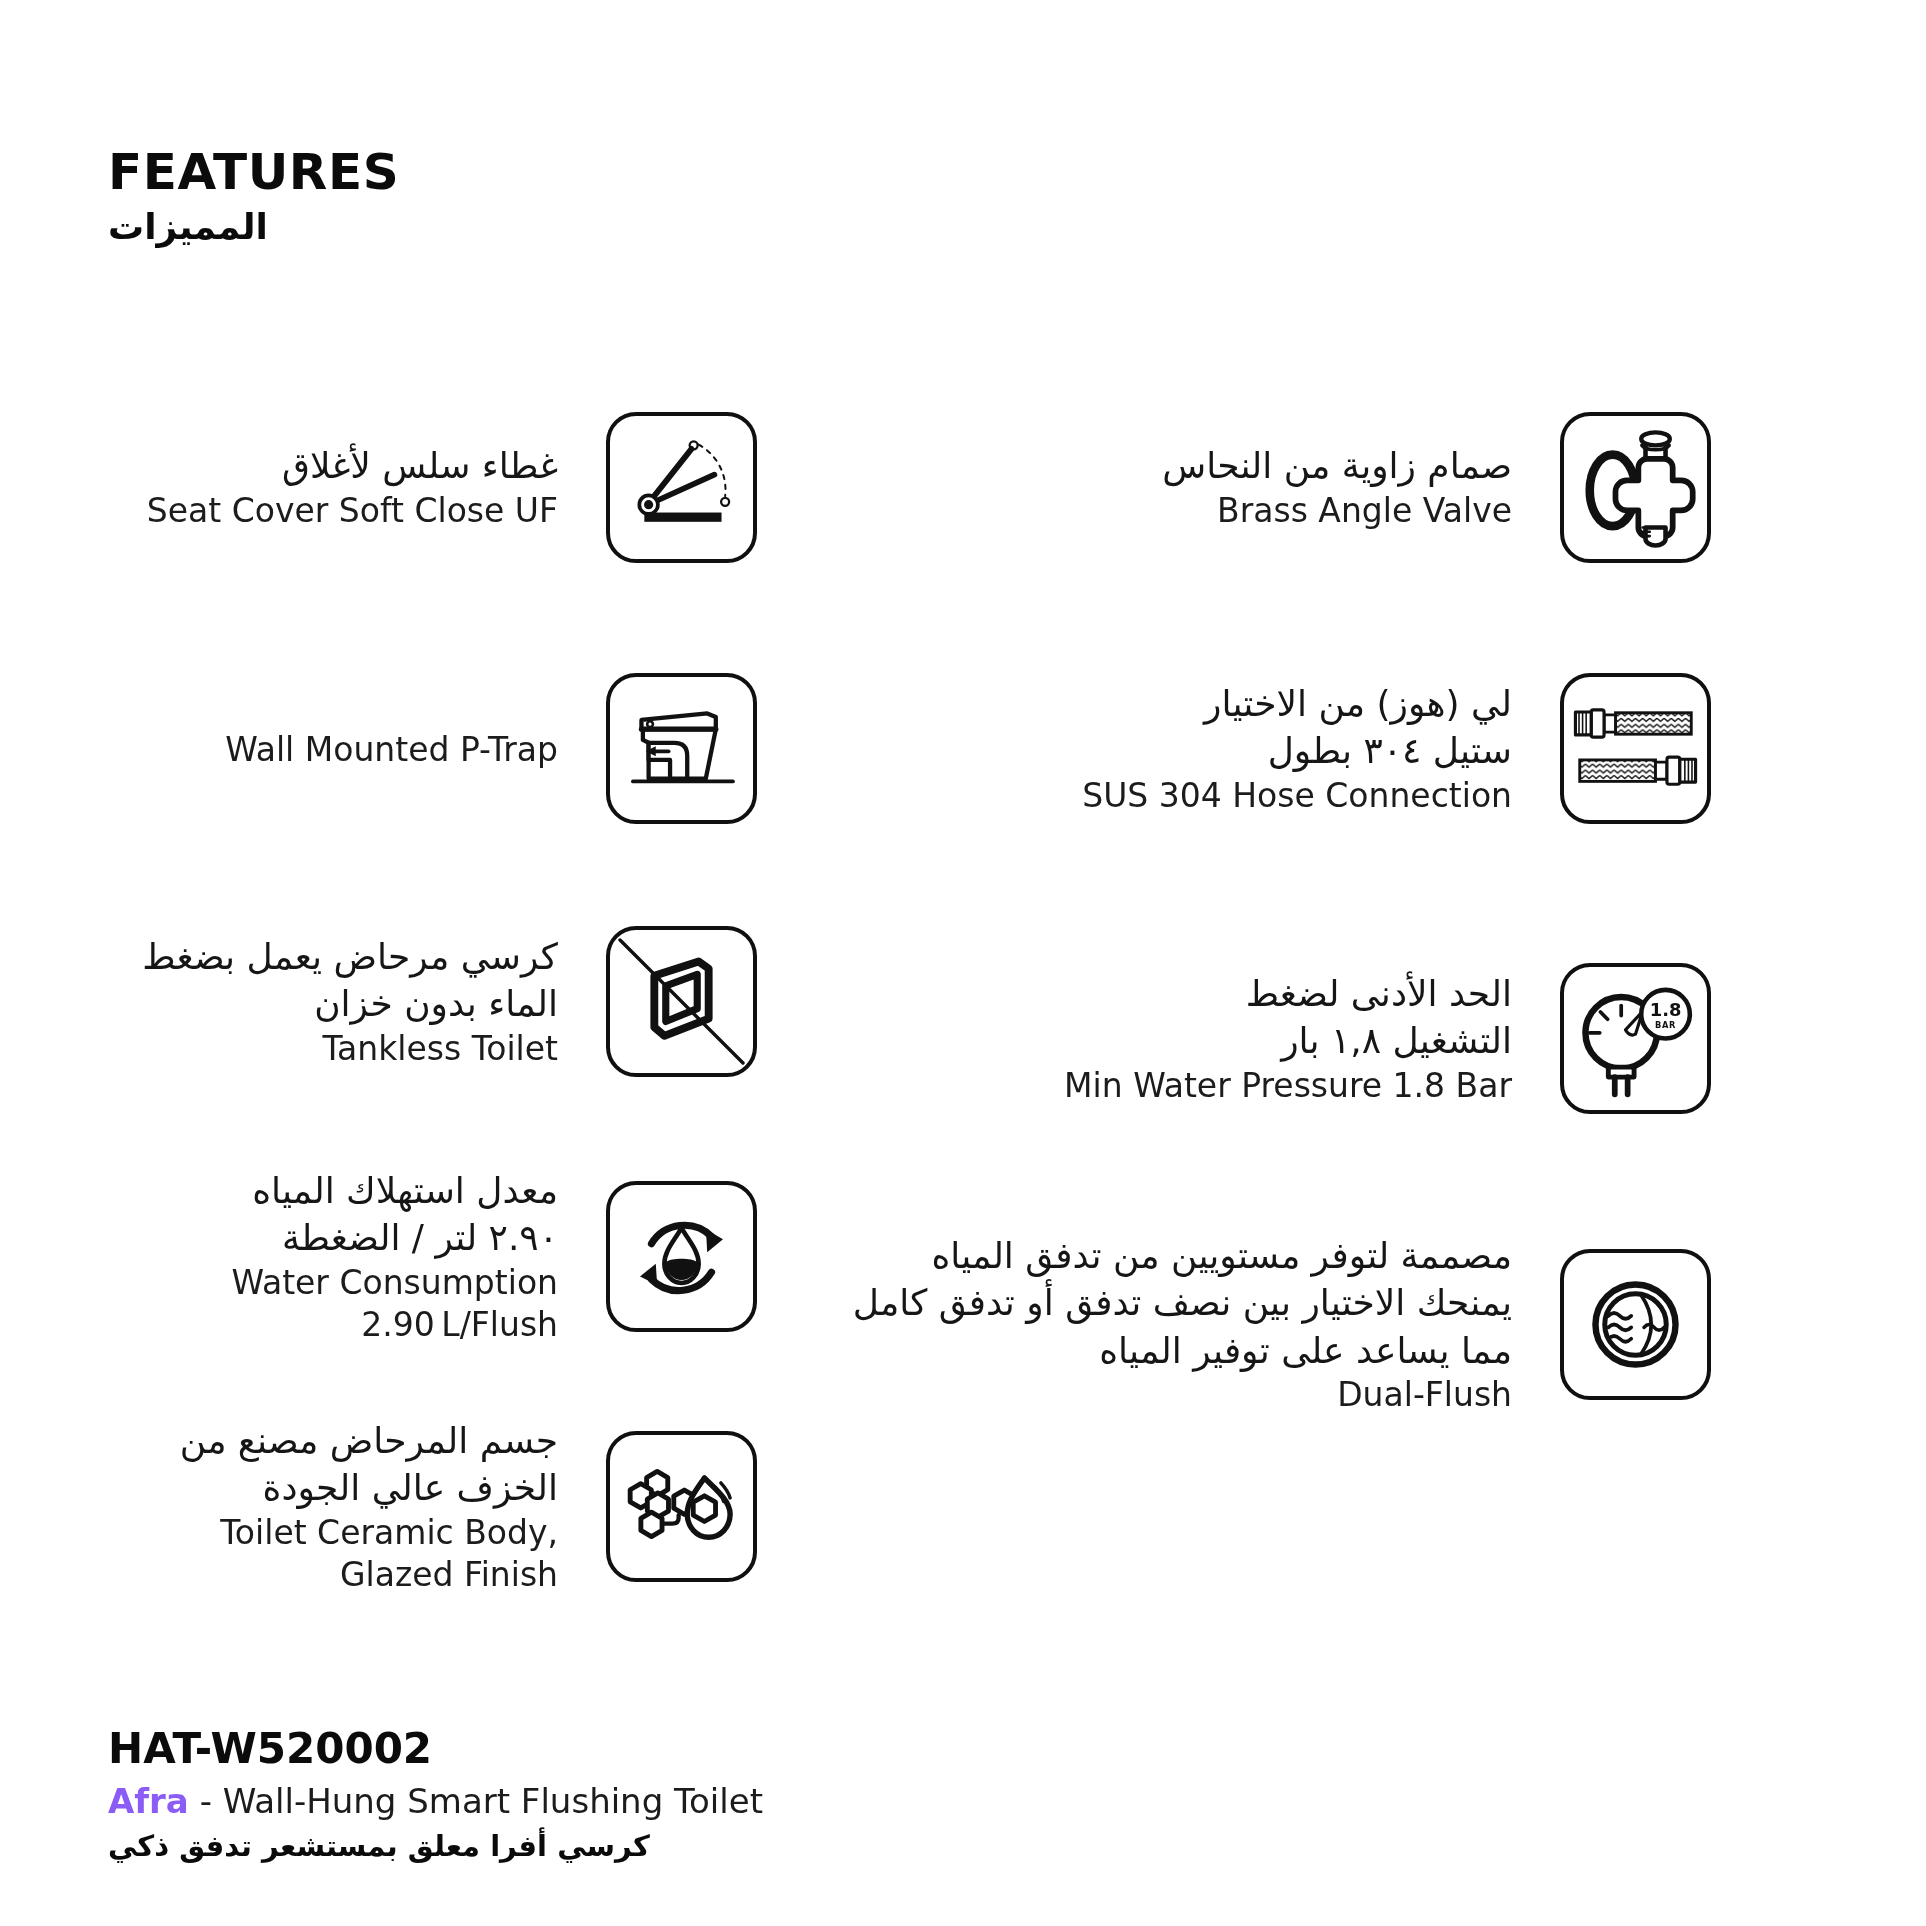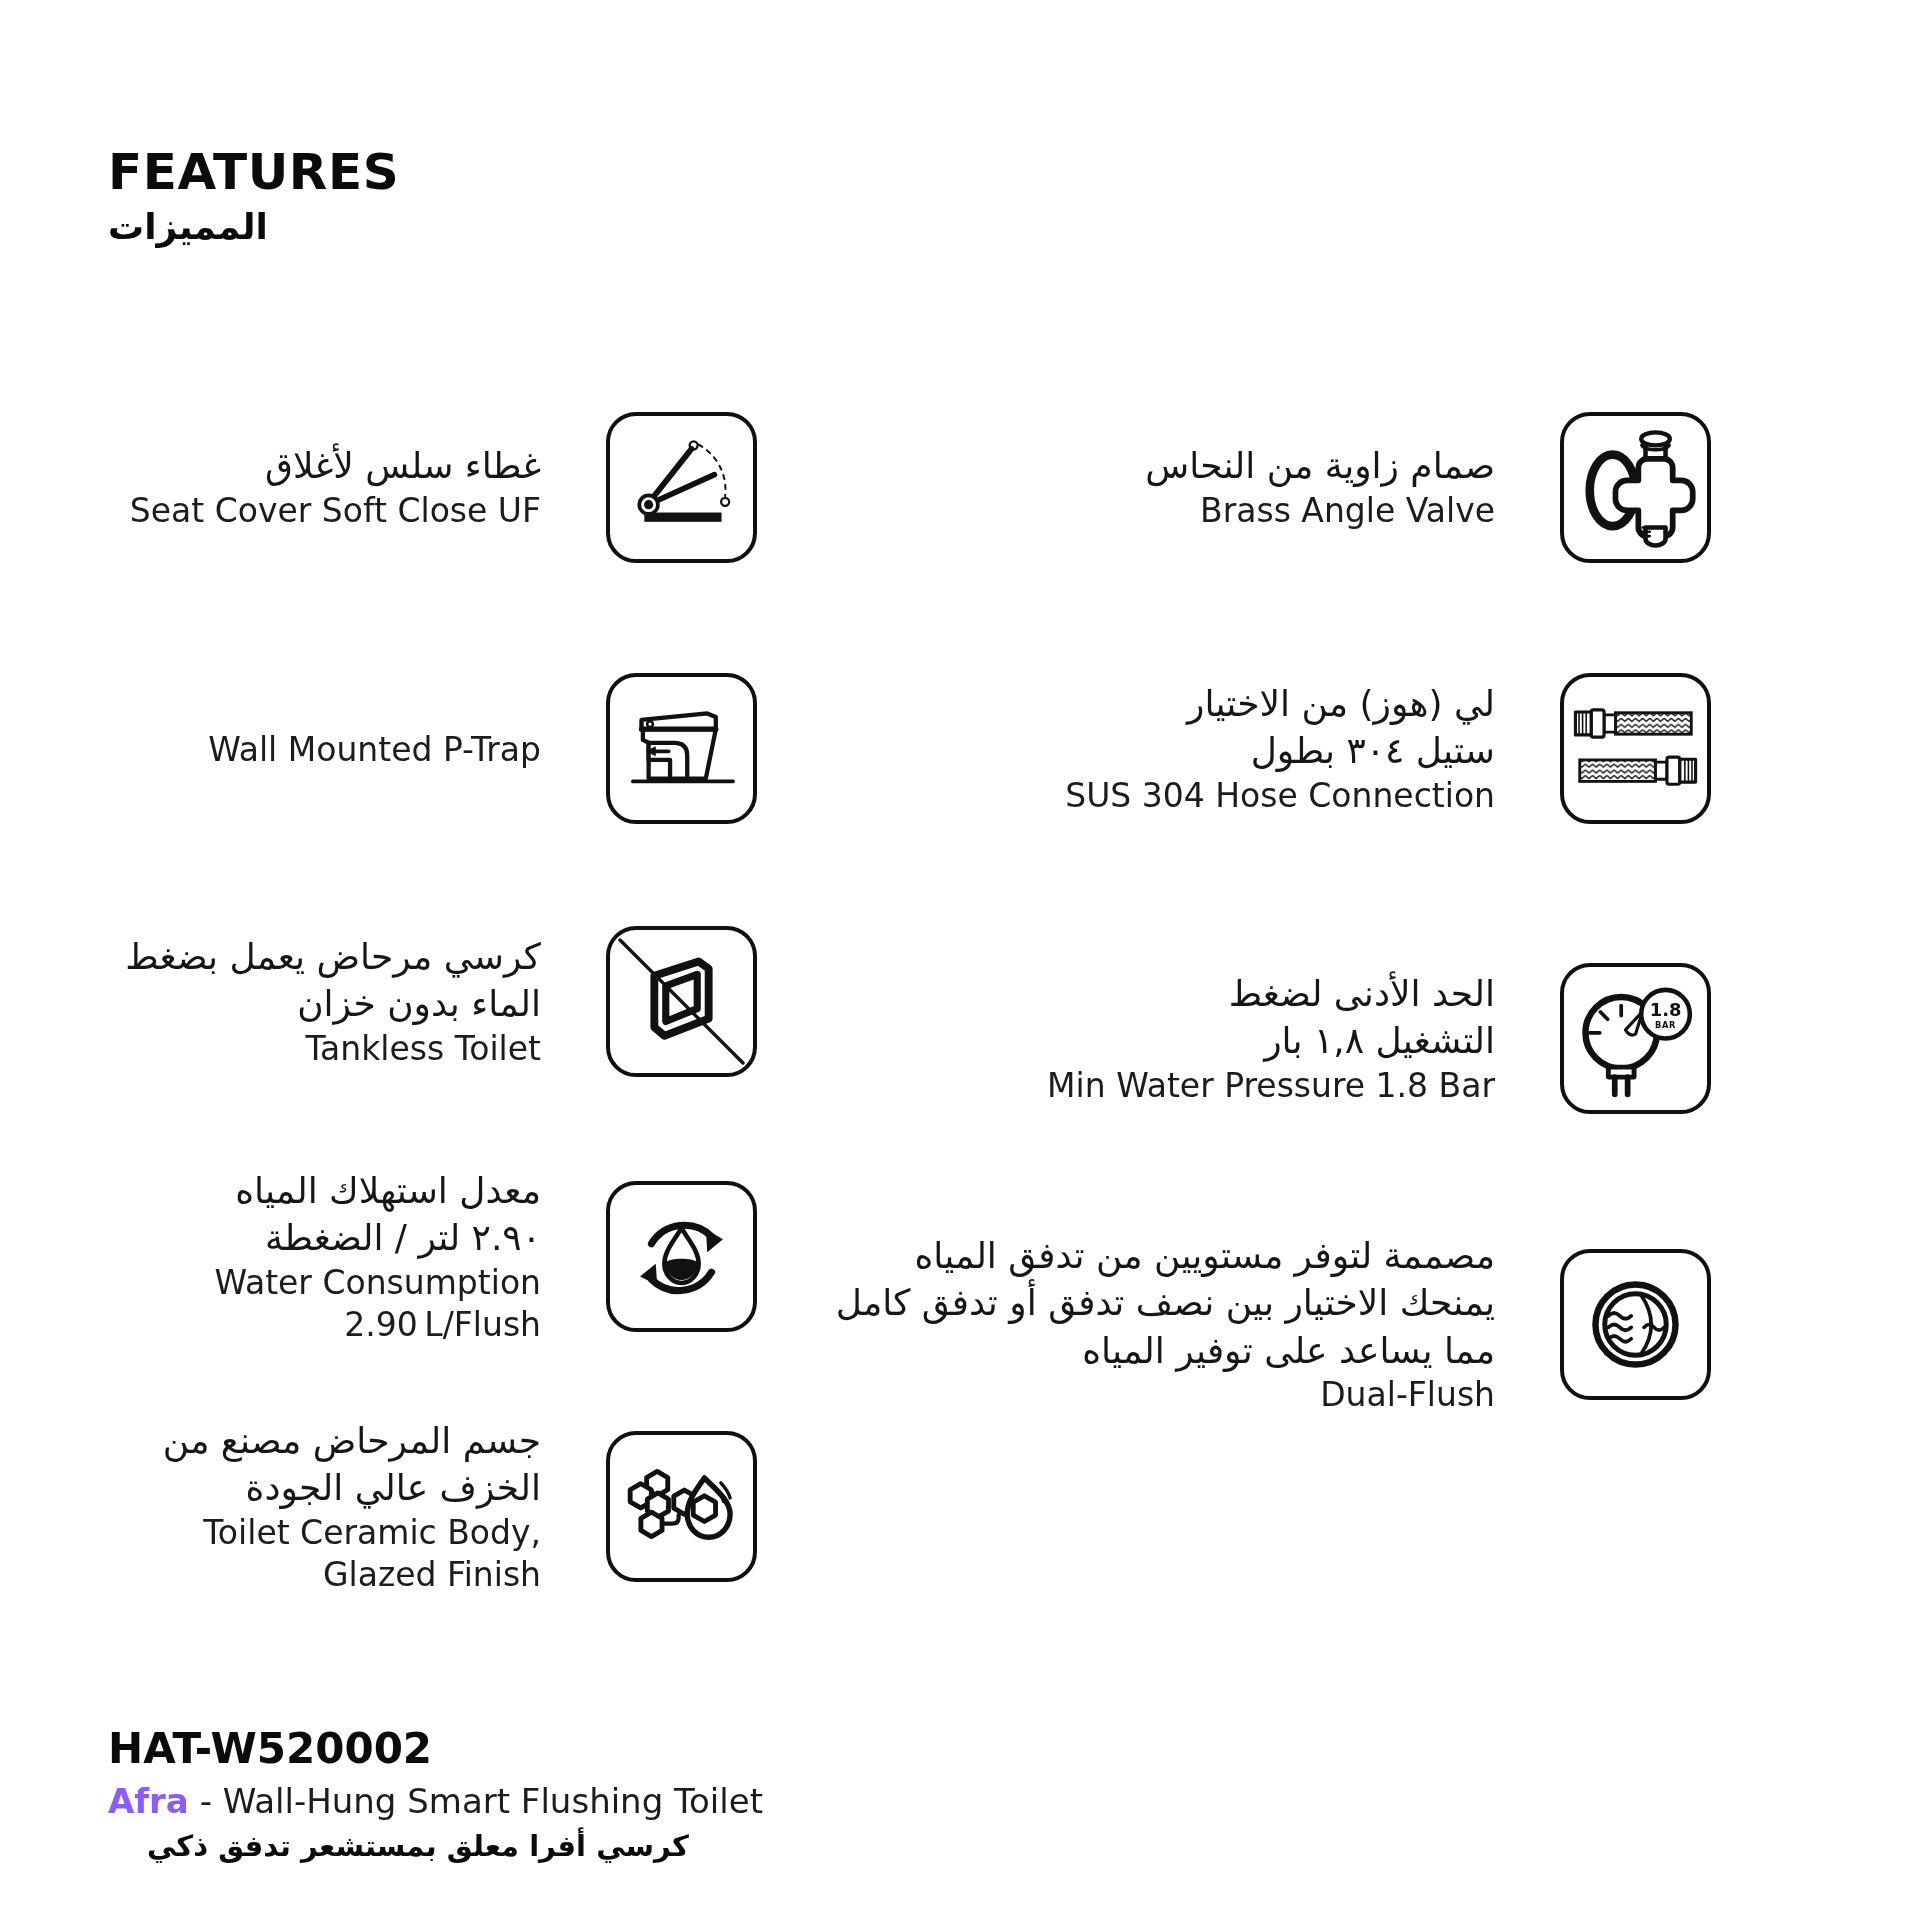--- a/index.html
+++ b/index.html
@@ -6,39 +6,39 @@
   body{
     width:1926px;height:1926px;position:relative;background:#ffffff;
     font-family:"DejaVu Sans","Liberation Sans",sans-serif;color:#141414;
     overflow:hidden;
   }
   
   .header{position:absolute;left:108px;top:146px;}
   .title{font-size:50px;font-weight:700;letter-spacing:0.6px;color:#0b0b0b;line-height:1.05;}
   .title-ar{font-size:36px;font-weight:700;color:#0b0b0b;margin-top:7.7px;direction:rtl;text-align:left;}
   
-  .feature{position:absolute;display:flex;align-items:center;height:152px;gap:17px;}
+  .feature{position:absolute;display:flex;align-items:center;height:152px;}
   .left-col{left:114px;width:643px;}
   .right-col{left:950px;width:761px;}
   .ftext{flex:1 1 auto;text-align:right;min-width:0;}
   .ar{font-size:36px;line-height:1.32;color:#161616;direction:rtl;white-space:nowrap;}
   .en{font-size:33px;line-height:1.26;color:#1c1c1c;white-space:nowrap;}
   .en:first-of-type{margin-top:3.9px;}
   .ibox{
     flex:0 0 auto;width:143px;height:143px;margin-left:48px;
     border:4.5px solid #101010;border-radius:30px;background:#fff;
     display:flex;align-items:center;justify-content:center;box-sizing:content-box;
   }
   .ibox svg{width:100%;height:100%;display:block;}
   
   .product{position:absolute;left:108px;top:1726px;}
   .sku{font-size:42px;font-weight:700;color:#0b0b0b;line-height:1.1;}
   .pname{font-size:34px;color:#1c1c1c;margin-top:9px;line-height:1.2;}
   .pname .bold{font-weight:700;color:#8b5cf6;}
-  .pname-ar{font-size:29px;font-weight:700;color:#0b0b0b;margin-top:6.4px;direction:rtl;text-align:left;line-height:1.3;margin-left:39px;}
+  .pname-ar{font-size:29px;font-weight:700;color:#0b0b0b;margin-top:6.4px;direction:rtl;text-align:left;line-height:1.3;}
   
   .ik{stroke:#111;fill:none;stroke-linecap:round;stroke-linejoin:round;}
   .ikf{stroke:#111;fill:#fff;stroke-linecap:round;stroke-linejoin:round;}
 </style>
 </head>
 <body>
 
 <div class="header">
   <div class="title">FEATURES</div>
   <div class="title-ar">المميزات</div>

